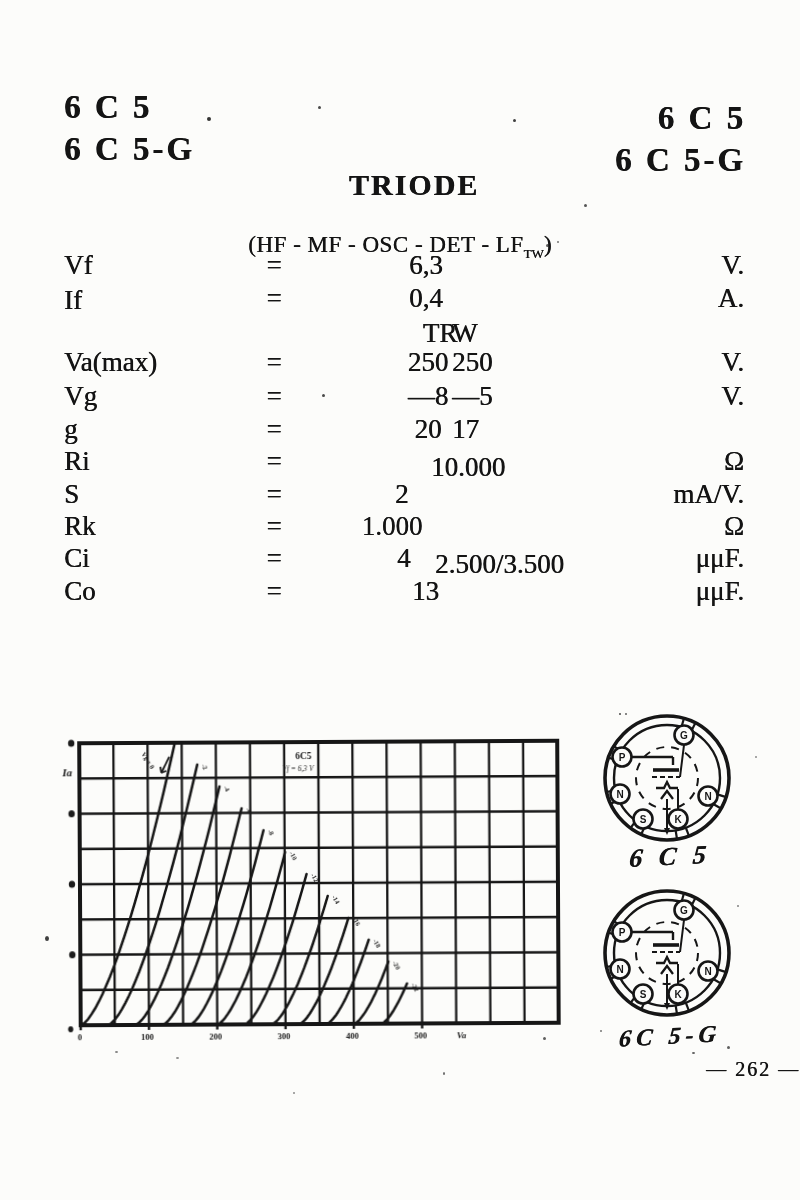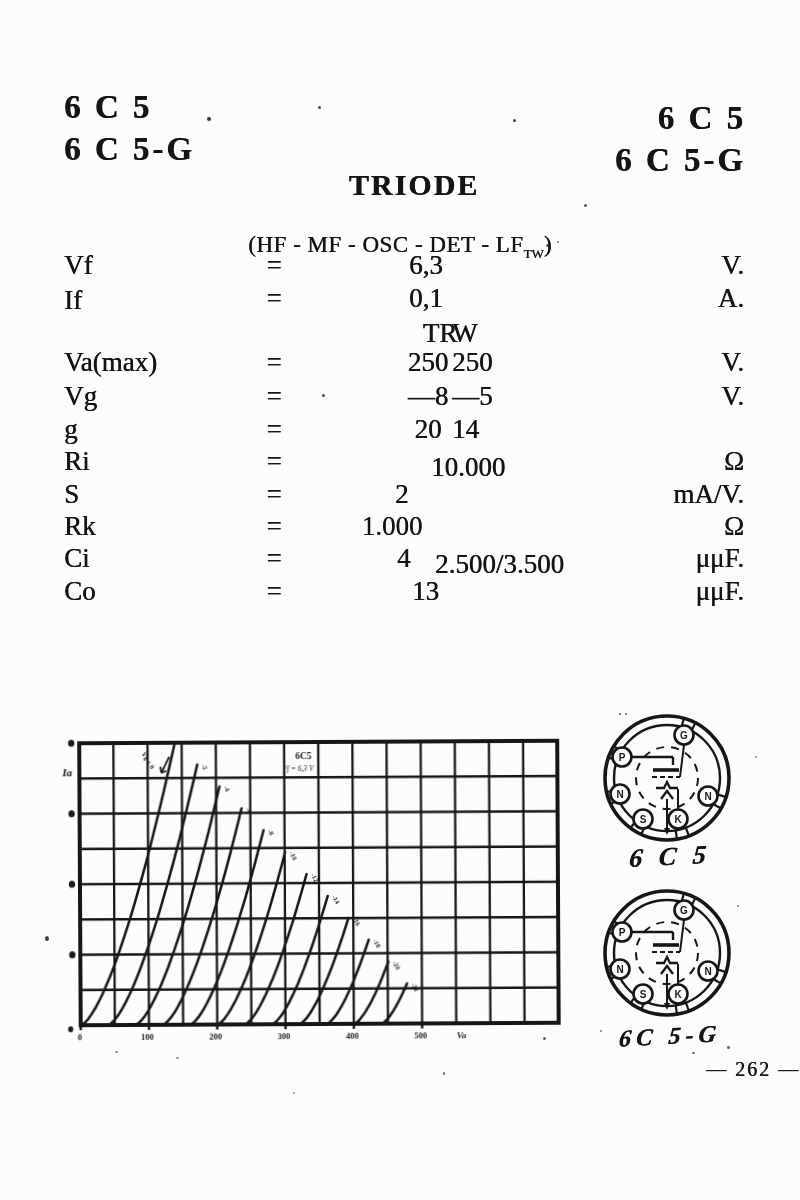--- a/index.html
+++ b/index.html
@@ -61,42 +61,42 @@
     </div>
     <div class="spec-row">
       <span class="lab" style="left: 64px; top: 250px;">Vf</span>
       <span class="eq" style="left: 256px; top: 250px;">=</span>
       <span class="mainc" style="left: 409px; top: 250px;">6,3</span>
       <span class="unitc" style="left: 594px; top: 250px;">V.</span>
     </div>
     <div class="spec-row">
       <span class="lab" style="left: 64px; top: 285px;">If</span>
       <span class="eq" style="left: 256px; top: 283px;">=</span>
-      <span class="mainc" style="left: 409px; top: 283px;">0,1</span>
+      <span class="mainc" style="left: 409px; top: 283px;">0,4</span>
       <span class="unitc" style="left: 594px; top: 283px;">A.</span>
     </div>
     <div class="spec-row">
       <span class="lab" style="left: 64px; top: 347px;">Va(max)</span>
       <span class="eq" style="left: 256px; top: 347px;">=</span>
       <span class="trc" style="left: 368px; top: 347px;">250</span>
       <span class="mainc" style="left: 452px; top: 347px;">250</span>
       <span class="unitc" style="left: 594px; top: 347px;">V.</span>
     </div>
     <div class="spec-row">
       <span class="lab" style="left: 64px; top: 381px;">Vg</span>
       <span class="eq" style="left: 256px; top: 381px;">=</span>
       <span class="trc" style="left: 368px; top: 381px;">—8</span>
       <span class="mainc" style="left: 452px; top: 381px;">—5</span>
       <span class="unitc" style="left: 594px; top: 381px;">V.</span>
     </div>
     <div class="spec-row">
       <span class="lab" style="left: 64px; top: 414px;">g</span>
       <span class="eq" style="left: 256px; top: 414px;">=</span>
       <span class="trc" style="left: 368px; top: 414px;">20</span>
-      <span class="mainc" style="left: 452px; top: 414px;">14</span>
+      <span class="mainc" style="left: 452px; top: 414px;">17</span>
     </div>
     <div class="spec-row">
       <span class="lab" style="left: 64px; top: 446px;">Ri</span>
       <span class="eq" style="left: 256px; top: 446px;">=</span>
       <span class="mainc" style="left: 431px; top: 452px;">10.000</span>
       <span class="unitc" style="left: 594px; top: 446px;">Ω</span>
     </div>
     <div class="spec-row">
       <span class="lab" style="left: 64px; top: 479px;">S</span>
       <span class="eq" style="left: 256px; top: 479px;">=</span>

